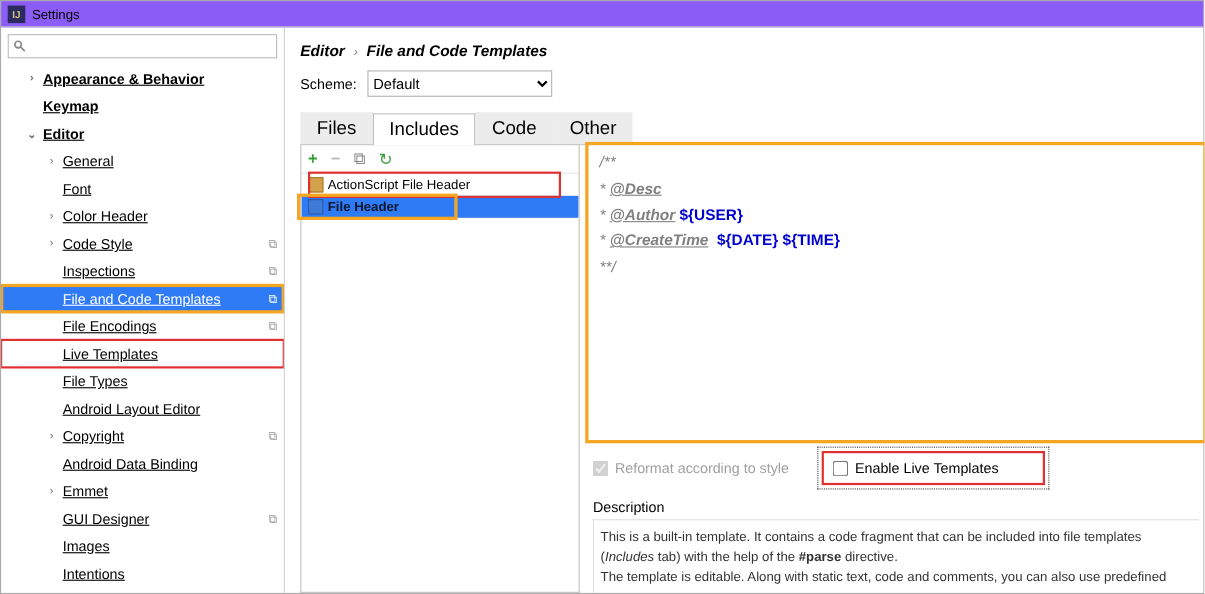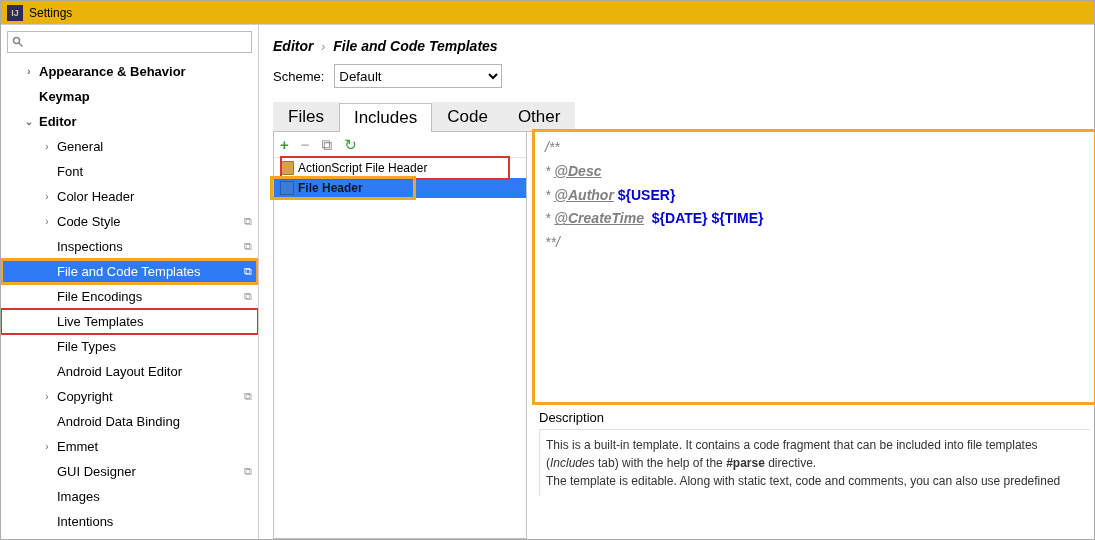--- a/index.html
+++ b/index.html
@@ -1,27 +1,27 @@
 <!DOCTYPE html>
 <html><head>
 <meta charset="utf-8">
 <style>
 * { box-sizing: border-box; margin: 0; padding: 0; font-family: "Segoe UI", Tahoma, sans-serif; }
 html, body { width: 1095px; height: 540px; overflow: hidden; background: #fff; color: #000; }
 .window { width: 100%; height: 100%; border: 1px solid #aaa; display: flex; flex-direction: column; }
-.titlebar { height: 24px; background: #eab308; border-bottom: 1px solid #d0d0d0; display: flex; align-items: center; padding: 0 6px; font-size: 12px; }
+.titlebar { height: 24px; background: #8b5cf6; border-bottom: 1px solid #d0d0d0; display: flex; align-items: center; padding: 0 6px; font-size: 12px; }
 .titlebar-icon { width: 16px; height: 16px; background: #2b2b60; display: inline-flex; align-items: center; justify-content: center; color: #dbc27a; font-size: 9px; font-weight: bold; margin-right: 6px; }
 .body { flex: 1; display: flex; min-height: 0; }
 .sidebar { width: 258px; border-right: 1px solid #d0d0d0; display: flex; flex-direction: column; }
 .searchbox { margin: 6px; height: 22px; border: 1px solid #bcbcbc; display: flex; align-items: center; padding: 0 4px; }
 .searchbox svg { width: 12px; height: 12px; color: #888; }
 .tree { flex: 1; overflow: auto; }
 .tree-row { height: 25px; display: flex; align-items: center; font-size: 13px; cursor: pointer; position: relative; }
 .tree-row .arrow { width: 20px; text-align: center; color: #6b6b6b; font-size: 10px; }
-.tree-row .label { flex: 1; }
+.tree-row .label { flex: 1; text-decoration: underline; }
 .tree-row .copy-ic { width: 20px; text-align: center; color: #9a9a9a; font-size: 11px; }
 .lvl1 { padding-left: 18px; font-weight: bold; }
 .lvl2 { padding-left: 36px; }
 .tree-row.selected { background: #2f7af5; color: #fff; }
 .tree-row.selected .arrow, .tree-row.selected .copy-ic { color: #fff; }
 .orange-box { outline: 3px solid #f5a623; outline-offset: -2px; }
 .red-box { outline: 2px solid #e03131; outline-offset: -1px; }
 .main { flex: 1; display: flex; flex-direction: column; min-width: 0; }
 .bc { padding: 13px 14px 4px; font-size: 14px; font-weight: bold; font-style: italic; }
 .bc .sep { color: #888; font-weight: normal; margin: 0 4px; font-size: 12px; }
@@ -194,20 +194,30 @@
           <div class="orange-overlay-tpl"></div>
         </div>
         <div class="right-pane">
           <div class="code-area">
             <div><span class="doc-comment">/**</span></div>
             <div><span class="doc-comment"> * </span><span class="doc-tag">@Desc</span></div>
             <div><span class="doc-comment"> * </span><span class="doc-tag">@Author</span><span class="doc-comment"> </span><span class="var">${USER}</span></div>
             <div><span class="doc-comment"> * </span><span class="doc-tag">@CreateTime</span><span class="doc-comment">&nbsp;&nbsp;</span><span class="var">${DATE}</span><span class="doc-comment"> </span><span class="var">${TIME}</span></div>
             <div><span class="doc-comment"> **/</span></div>
           </div>
+          <div class="opts">
+            <label class="disabled">
+              <input type="checkbox" checked="" disabled="" style="">
+              <span>Reformat according to style</span>
+            </label>
+            <label class="live-hi">
+              <input type="checkbox" style="">
+              <span>Enable Live Templates</span>
+            </label>
+          </div>
           <div class="desc-block">
             <div style="margin-bottom:4px;">Description</div>
             <div class="desc-body">
               <span>This is a built-in template. It contains a code fragment that can be included into file templates (</span><i>Includes</i><span> tab) with the help of the </span><b>#parse</b><span> directive.</span><br>
               <span>The template is editable. Along with static text, code and comments, you can also use predefined</span>
             </div>
           </div>
         </div>
       </div>
     </div>

